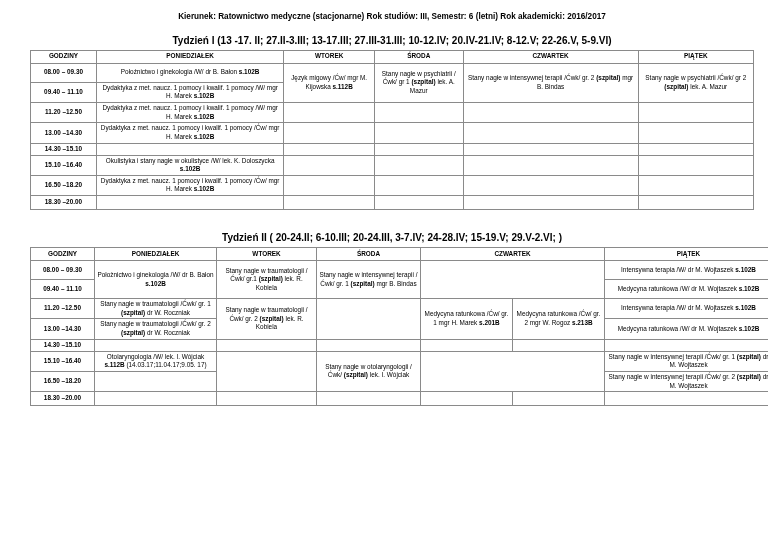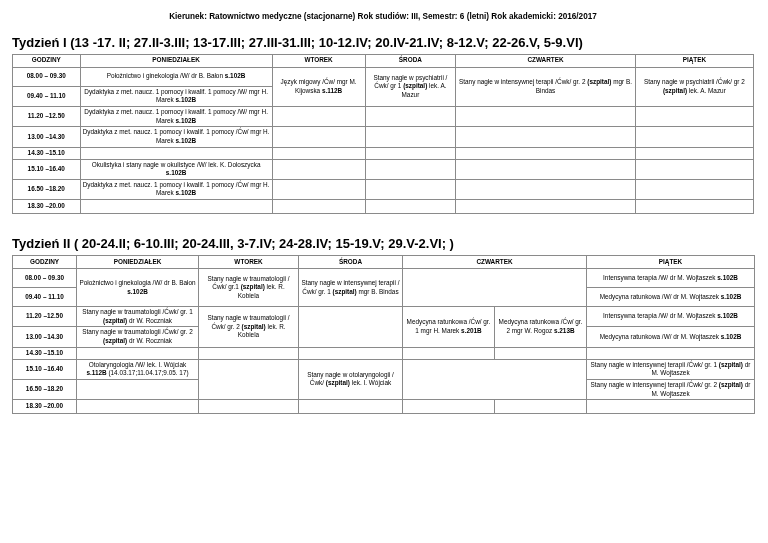--- a/index.html
+++ b/index.html
@@ -5,31 +5,32 @@
   * { box-sizing: border-box; }
   html, body { margin: 0; padding: 0; }
   body {
     width: 768px;
     height: 543px;
     background: #ffffff;
     font-family: "Liberation Sans", sans-serif;
     color: #000000;
   }
   .page {
-    padding: 10px 14px 0 12px;
+    padding: 10px 14px 0 30px;
   }
   .doc-title {
     text-align: center;
     font-size: 8.2px;
     font-weight: bold;
     line-height: 1.3;
     margin: 2px 0 12px 0;
   }
   .week-title {
-    font-size: 13px;
+    text-align: center;
+    font-size: 10px;
     font-weight: bold;
     margin: 0 0 4px 0;
   }
   .week-title.second { margin-top: 22px; }
   table.sched {
     width: 100%;
     border-collapse: collapse;
     table-layout: fixed;
   }
   table.sched td, table.sched th {

